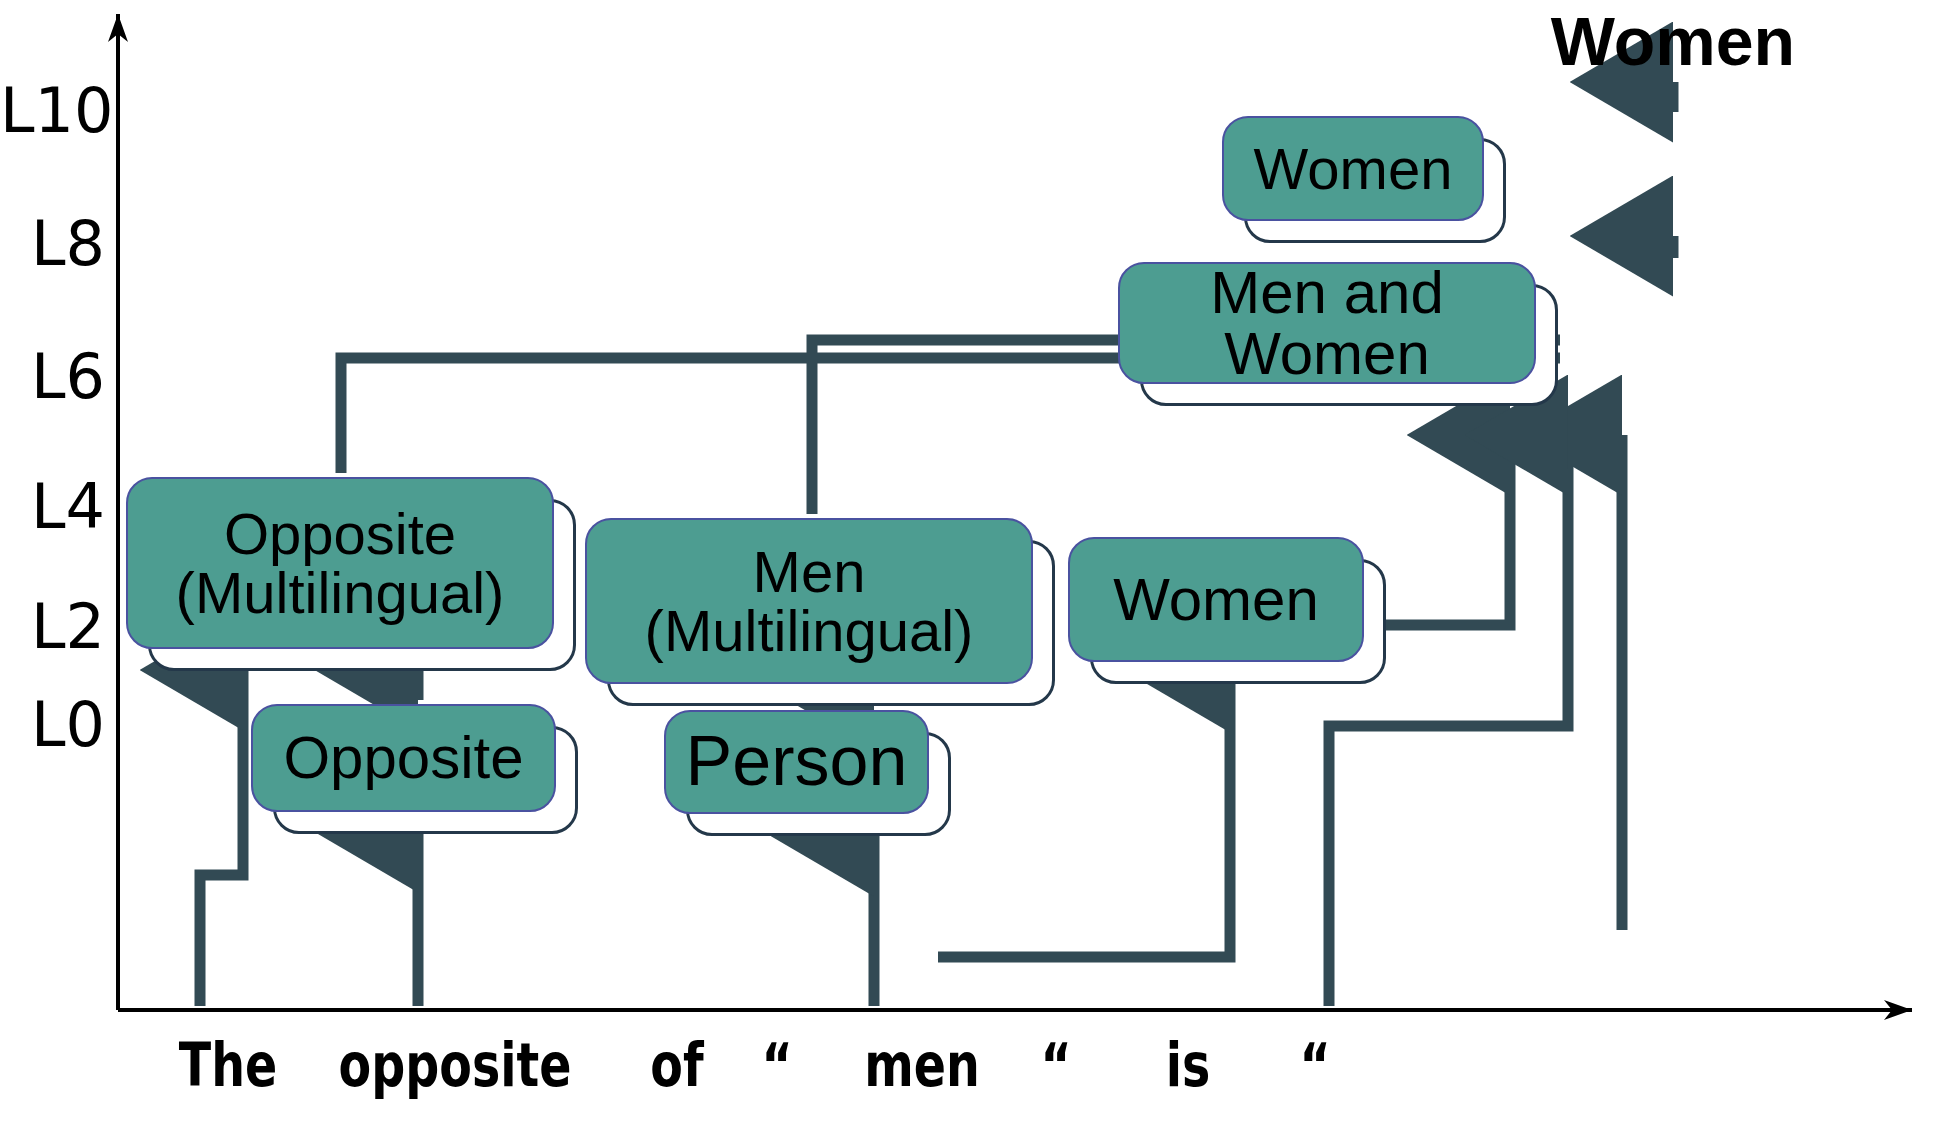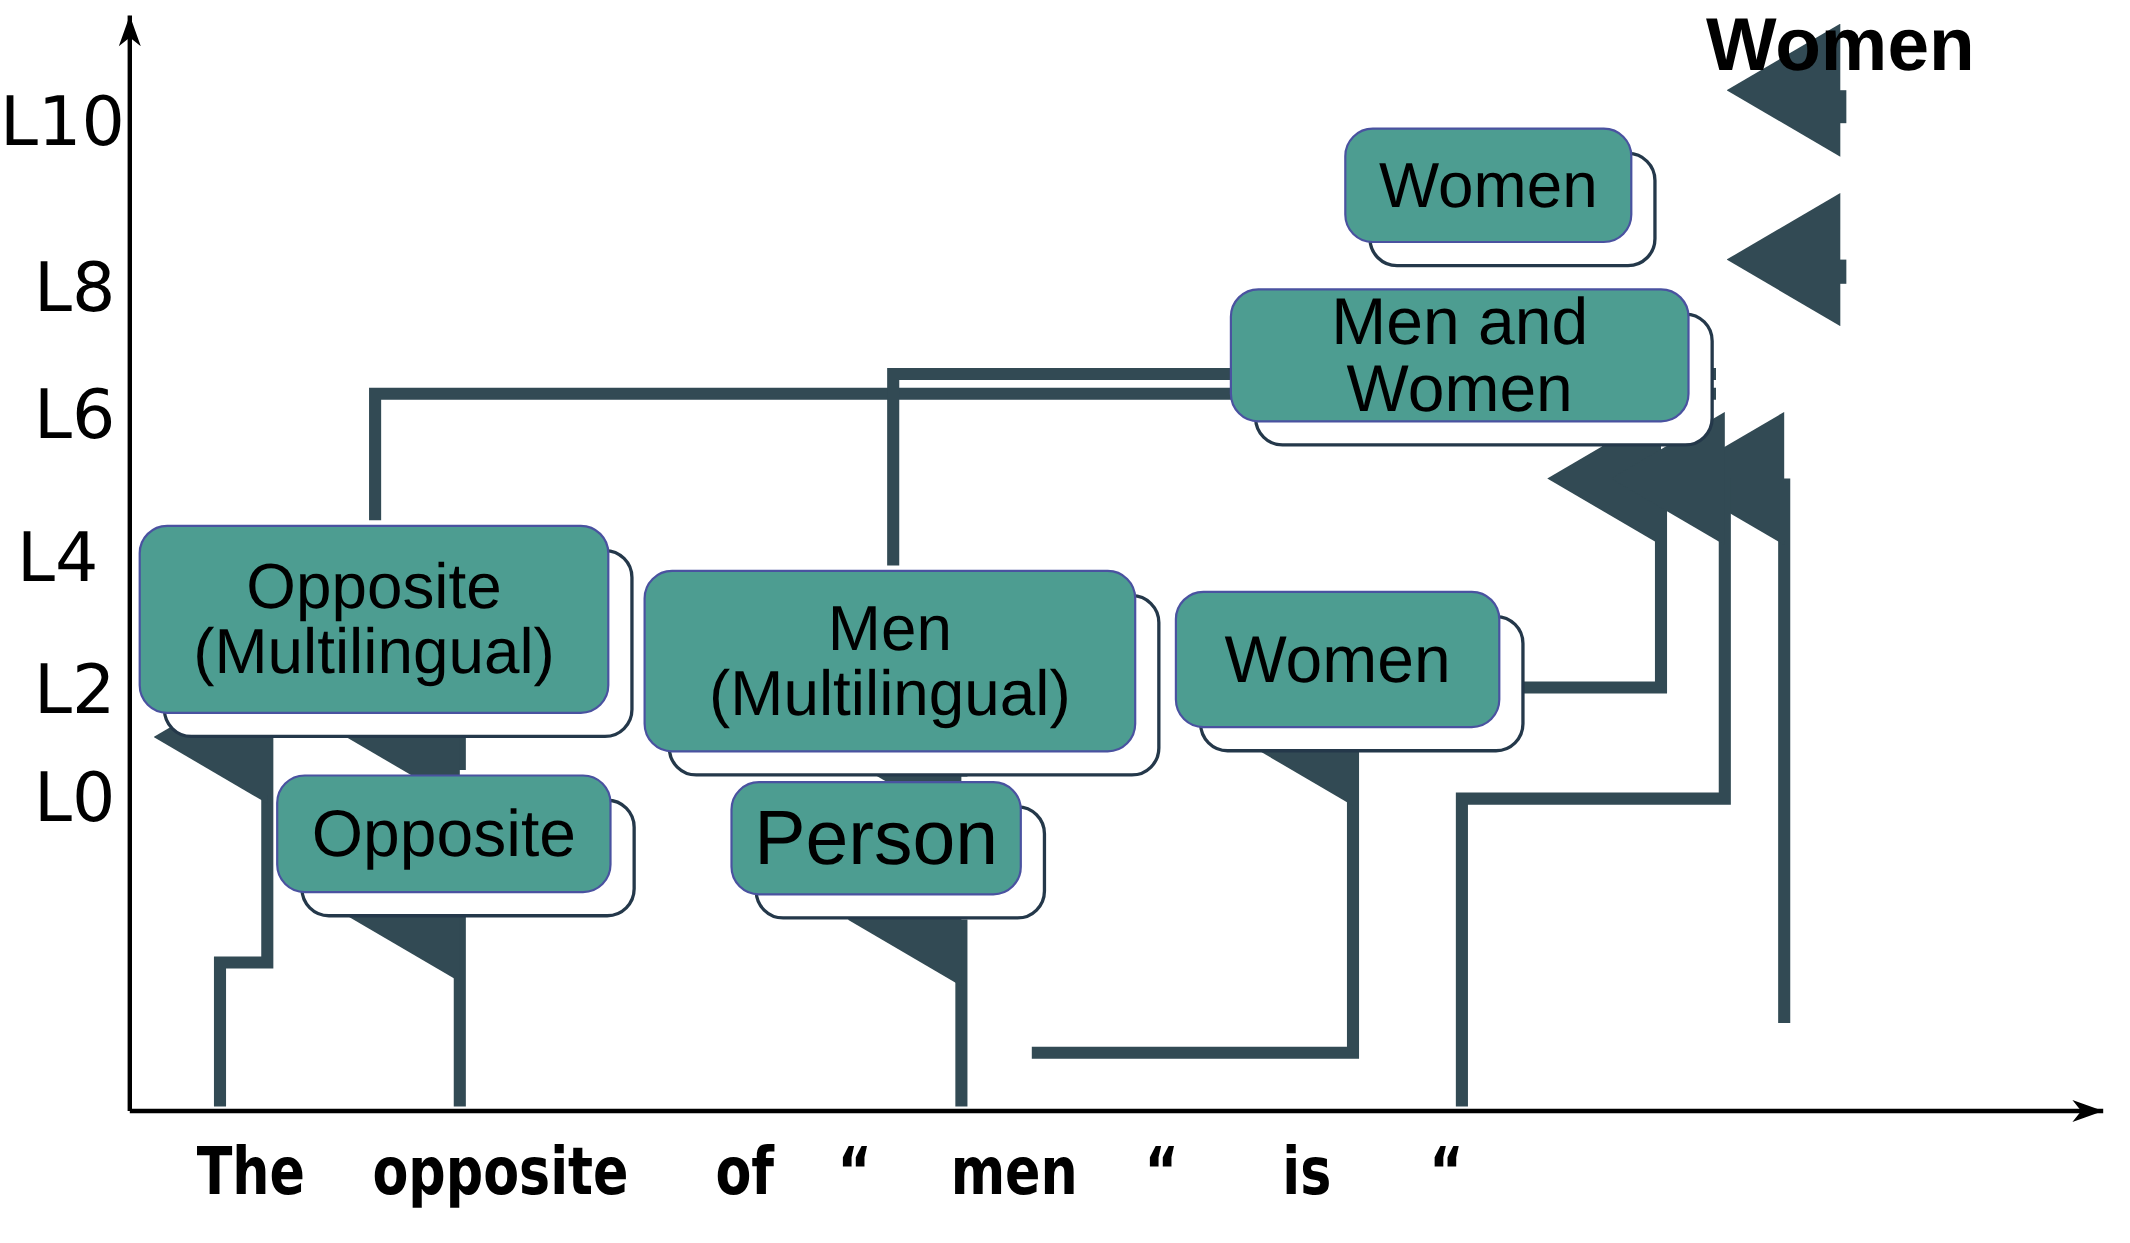--- a/index.html
+++ b/index.html
@@ -128,23 +128,23 @@
 
       <path d="M1329,1006 L1329,726 L1568,726 L1568,435" marker-end="url(#arrowUp)"></path>
 
       <path d="M1673,258 L1673,236" marker-end="url(#arrowUp)"></path>
 
       <path d="M1673,112 L1673,82" marker-end="url(#arrowUp)"></path>
     </g>
   </svg>
 
   <div class="ylab" style="left:0;top:80px;width:105px;">L10</div>
-  <div class="ylab" style="left:0;top:213px;width:105px;margin-top:18px;">L8</div>
+  <div class="ylab" style="left:0;top:213px;width:105px;">L8</div>
   <div class="ylab" style="left:0;top:346px;width:105px;text-align:right;">L6</div>
-  <div class="ylab" style="left:0;top:476px;width:105px;text-align:center;">L4</div>
+  <div class="ylab" style="left:0;top:476px;width:105px;">L4</div>
   <div class="ylab" style="left:0;top:596px;width:105px;">L2</div>
   <div class="ylab" style="left:0;top:694px;width:105px;">L0</div>
 
   <div class="xlab" style="left:118px;top:1035px;width:220px;">The</div>
   <div class="xlab" style="left:315px;top:1035px;width:280px;">opposite</div>
   <div class="xlab" style="left:587px;top:1035px;width:180px;">of</div>
   <div class="xlab" style="left:707px;top:1035px;width:140px;">“</div>
   <div class="xlab" style="left:812px;top:1035px;width:220px;">men</div>
   <div class="xlab" style="left:986px;top:1035px;width:140px;">“</div>
   <div class="xlab" style="left:1098px;top:1035px;width:180px;">is</div>

